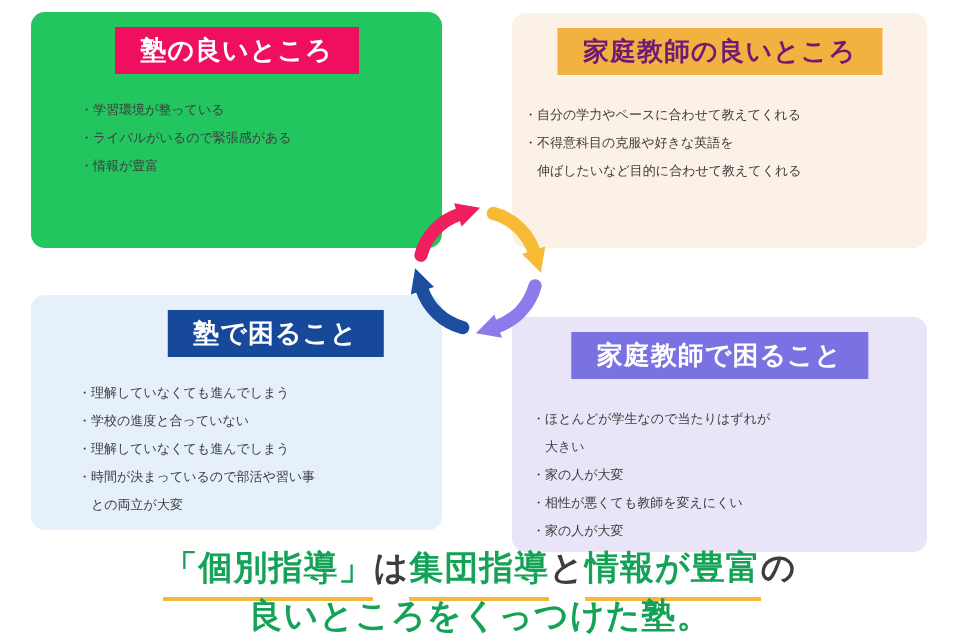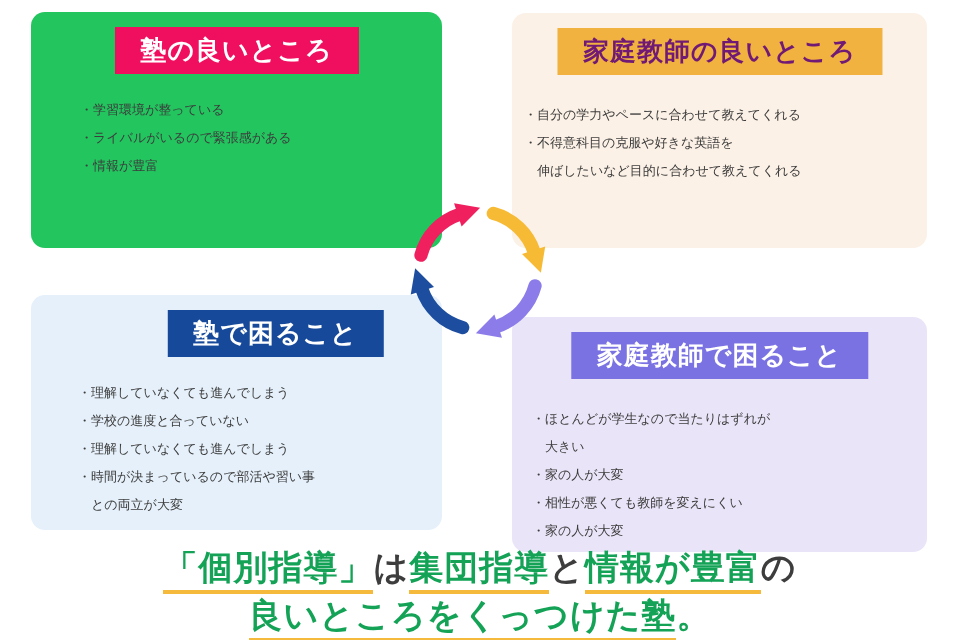--- a/index.html
+++ b/index.html
@@ -32,21 +32,21 @@
     color:var(--body-text); white-space:pre-line;
     padding-left:1em; text-indent:-1em;
   }
 
   .cycle { position:absolute; left:386px; top:189px; }
 
   .conclusion { position:absolute; left:0; top:543px; width:960px; text-align:center; }
   .c-line { margin:0; font-size:34px; font-weight:700; line-height:48px; white-space:nowrap; letter-spacing:1px; }
   .seg.g { color:var(--green); }
   .seg.d { color:var(--dark); }
-  .seg.u { border-bottom:4px solid var(--underline); padding-bottom:3px; }
+  .seg.u { border-bottom:4px solid var(--underline); padding-bottom:10px; }
 </style>
 </head>
 <body style="--green: #14A356; --dark: #3D3D3D; --underline: #F5BA3B; --body-text: #3D3D3D;">
 
 <section class="panel tl" style="background-color: #22c55e;">
   <h2 class="panel-title" style="background-color: rgb(240, 15, 95); color: rgb(255, 255, 255);">塾の良いところ</h2>
   <div class="panel-body">
     <p class="bullet">・学習環境が整っている</p>
     <p class="bullet">・ライバルがいるので緊張感がある</p>
     <p class="bullet">・情報が豊富</p>

